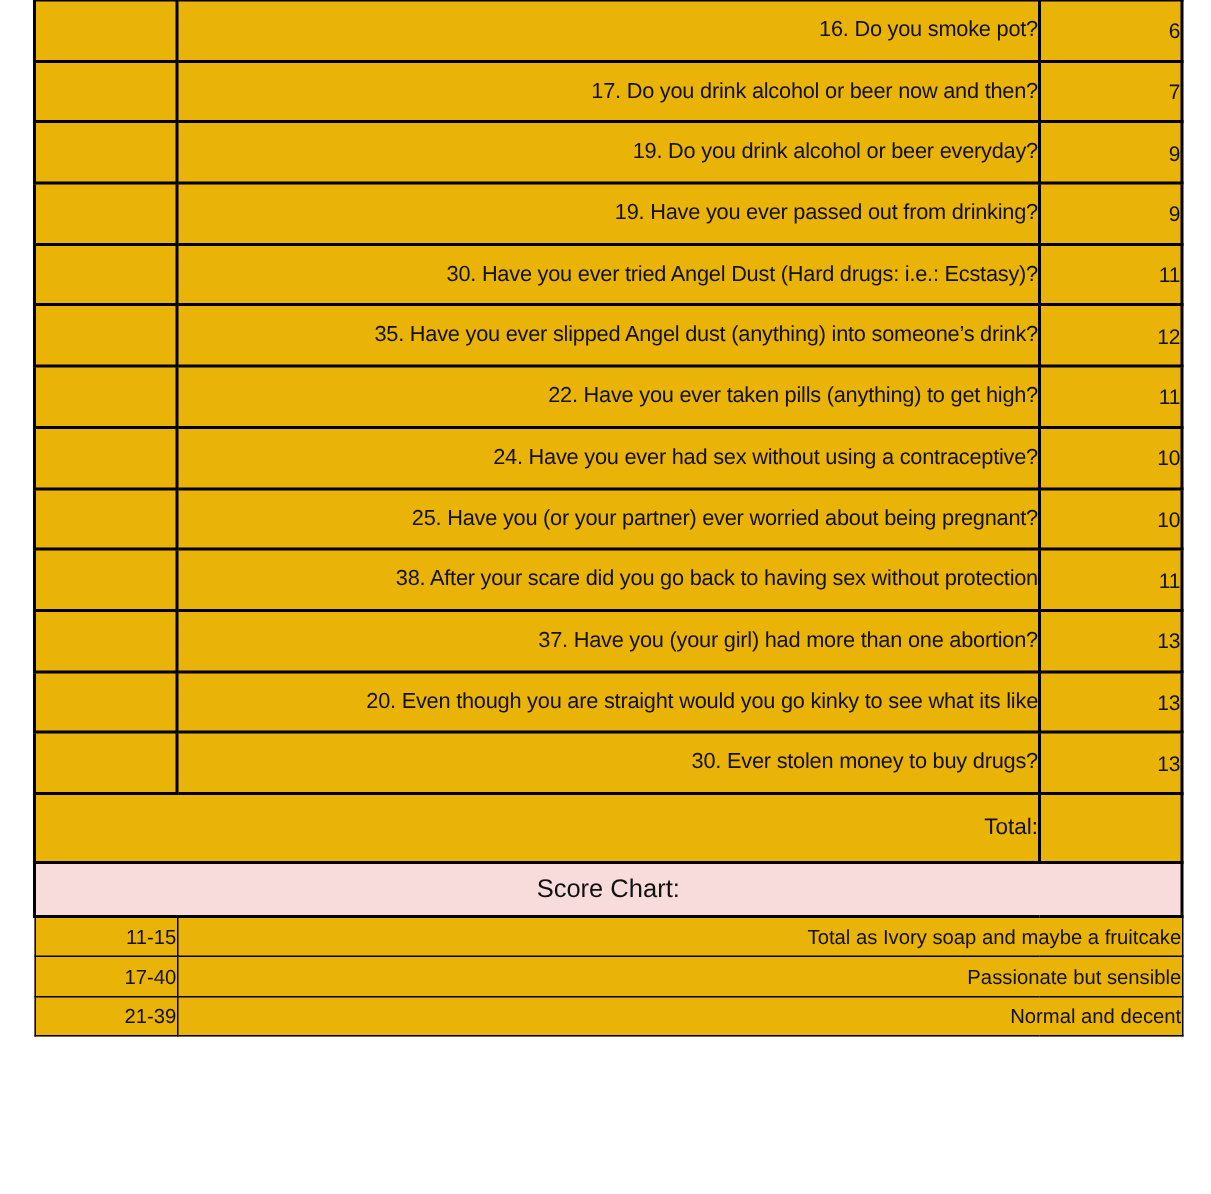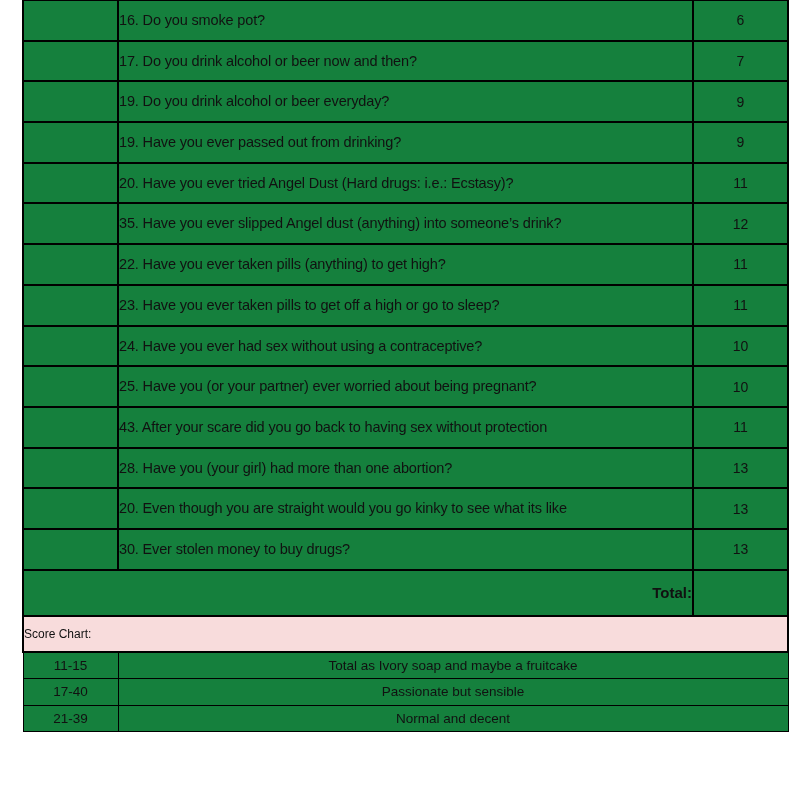--- a/index.html
+++ b/index.html
@@ -31,22 +31,23 @@
     width: 765px;
   }
 
   table.quiz col.c-check { width: 95px; }
   table.quiz col.c-question { width: 575px; }
   table.quiz col.c-score { width: 95px; }
 
   table.quiz td {
     border: 2px solid #000000;
     padding: 0;
-    background: #15803d;
+    background: #eab308;
     vertical-align: middle;
+    text-align: right;
   }
 
   tr.q-row td { height: 38.7px; }
 
   td.cell-check { }
 
   td.cell-question {
     padding-left: 5px;
     font-size: 14.5px;
     line-height: 1.15;
@@ -54,38 +55,38 @@
     text-align: left;
     white-space: nowrap;
   }
 
   td.cell-score {
     text-align: center;
     font-size: 14px;
   }
 
   
-  tr.total-row td { height: 44px; font-weight: bold; }
+  tr.total-row td { height: 44px; }
 
   td.total-label {
     background: #E2DCEC;
     text-align: right;
     padding-right: 7px;
     font-size: 15px;
   }
   td.total-value {
     background: #ffffff;
   }
 
   
   tr.chart-head td {
     height: 34px;
     background: #F8DCDC;
-    text-align: left;
-    font-size: 12px;
+    text-align: center;
+    font-size: 17px;
   }
 
   
   tr.chart-row td {
     height: 25.5px;
     border: 1.6px solid #000000;
   }
   td.range {
     text-align: center;
     font-size: 13.5px;
@@ -129,64 +130,59 @@
       </tr>
 
       <tr class="q-row">
         <td class="cell-check"></td>
         <td class="cell-question">19. Have you ever passed out from drinking?</td>
         <td class="cell-score">9</td>
       </tr>
 
       <tr class="q-row">
         <td class="cell-check"></td>
-        <td class="cell-question">20. Have you ever tried Angel Dust (Hard drugs: i.e.: Ecstasy)?</td>
+        <td class="cell-question">30. Have you ever tried Angel Dust (Hard drugs: i.e.: Ecstasy)?</td>
         <td class="cell-score">11</td>
       </tr>
 
       <tr class="q-row">
         <td class="cell-check"></td>
         <td class="cell-question">35. Have you ever slipped Angel dust (anything) into someone’s drink?</td>
         <td class="cell-score">12</td>
       </tr>
 
       <tr class="q-row">
         <td class="cell-check"></td>
         <td class="cell-question">22. Have you ever taken pills (anything) to get high?</td>
         <td class="cell-score">11</td>
       </tr>
 
-      <tr class="q-row">
-        <td class="cell-check"></td>
-        <td class="cell-question">23. Have you ever taken pills to get off a high or go to sleep?</td>
-        <td class="cell-score">11</td>
-      </tr>
 
       <tr class="q-row">
         <td class="cell-check"></td>
         <td class="cell-question">24. Have you ever had sex without using a contraceptive?</td>
         <td class="cell-score">10</td>
       </tr>
 
       <tr class="q-row">
         <td class="cell-check"></td>
         <td class="cell-question">25. Have you (or your partner) ever worried about being pregnant?</td>
         <td class="cell-score">10</td>
       </tr>
 
       <tr class="q-row">
         <td class="cell-check"></td>
-        <td class="cell-question">43. After your scare did you go back to having sex without protection</td>
+        <td class="cell-question">38. After your scare did you go back to having sex without protection</td>
         <td class="cell-score">11</td>
       </tr>
 
 
       <tr class="q-row">
         <td class="cell-check"></td>
-        <td class="cell-question">28. Have you (your girl) had more than one abortion?</td>
+        <td class="cell-question">37. Have you (your girl) had more than one abortion?</td>
         <td class="cell-score">13</td>
       </tr>
 
       <tr class="q-row">
         <td class="cell-check"></td>
         <td class="cell-question">20. Even though you are straight would you go kinky to see what its like</td>
         <td class="cell-score">13</td>
       </tr>
 
       <tr class="q-row">

